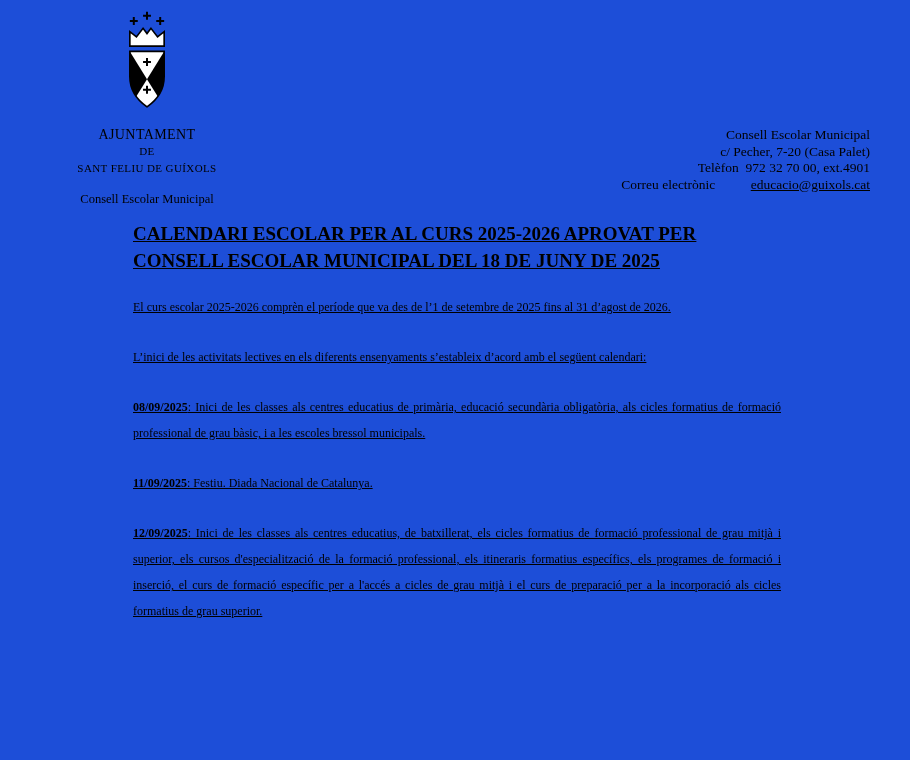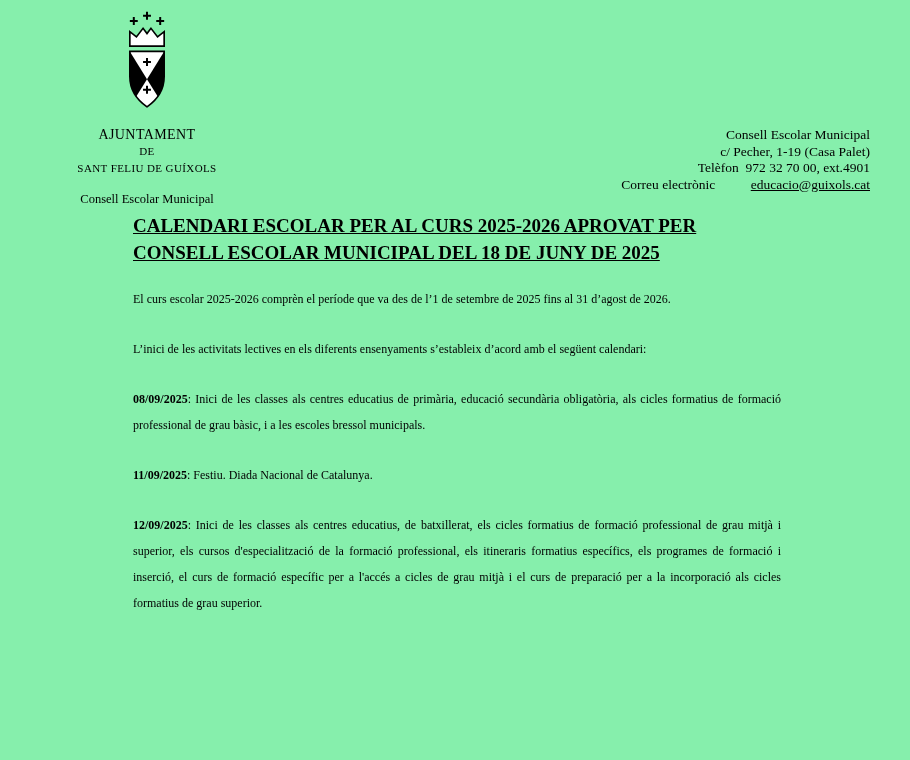--- a/index.html
+++ b/index.html
@@ -4,42 +4,42 @@
 <style>
   * { margin: 0; padding: 0; box-sizing: border-box; }
   html, body { background: #ffffff; }
   body {
     width: 910px; height: 760px;
     font-family: "Liberation Serif", serif;
     color: #000000;
     overflow: hidden;
     position: relative;
   }
-  .page { position: relative; width: 910px; height: 760px; background: #86efac; }
+  .page { position: relative; width: 910px; height: 760px; background: #1d4ed8; }
 
   
   .org-block {
     position: absolute; left: 52px; top: 10px; width: 190px;
     text-align: center;
   }
   .crest { display: block; margin: 0 auto 16px auto; }
   .org-line { font-size: 14px; line-height: 17px; letter-spacing: 0.4px; }
   .org-line.small { font-size: 11px; }
   .org-dept { font-size: 12.5px; margin-top: 15px; }
 
   
   .contact-block {
     position: absolute; right: 40px; top: 127px;
     text-align: right;
     font-size: 13.5px; line-height: 16.5px;
   }
   .email-link { color: #000000; text-decoration: underline; cursor: pointer; margin-left: 32px; }
 
   
-  .doc-main { position: absolute; left: 133px; top: 212px; width: 648px; }
+  .doc-main { position: absolute; left: 133px; top: 220px; width: 648px; text-decoration: underline; }
   .doc-title {
     font-size: 19px; font-weight: bold; line-height: 27px;
     text-decoration: underline;
     margin-bottom: 20px;
   }
   .doc-title span { display: block; }
   .para {
     font-size: 12px; line-height: 26px;
     text-align: justify;
     margin-bottom: 24px;
@@ -77,21 +77,21 @@
       </g>
     </svg>
     <div class="org-line">AJUNTAMENT</div>
     <div class="org-line small">DE</div>
     <div class="org-line small">SANT FELIU DE GUÍXOLS</div>
     <div class="org-dept">Consell Escolar Municipal</div>
   </div>
 
   <div class="contact-block">
     <div class="contact-line">Consell Escolar Municipal</div>
-    <div class="contact-line">c/ Pecher, 1-19 (Casa Palet)</div>
+    <div class="contact-line">c/ Pecher, 7-20 (Casa Palet)</div>
     <div class="contact-line">Telèfon&nbsp; 972 32 70 00, ext.4901</div>
     <div class="contact-line"><span>Correu electrònic </span><a class="email-link">educacio@guixols.cat</a></div>
   </div>
 
   <div class="doc-main">
     <h1 class="doc-title">
       <span>CALENDARI ESCOLAR PER AL CURS 2025-2026 APROVAT PER</span>
       <span>CONSELL ESCOLAR MUNICIPAL DEL 18 DE JUNY DE 2025</span>
     </h1>
 

